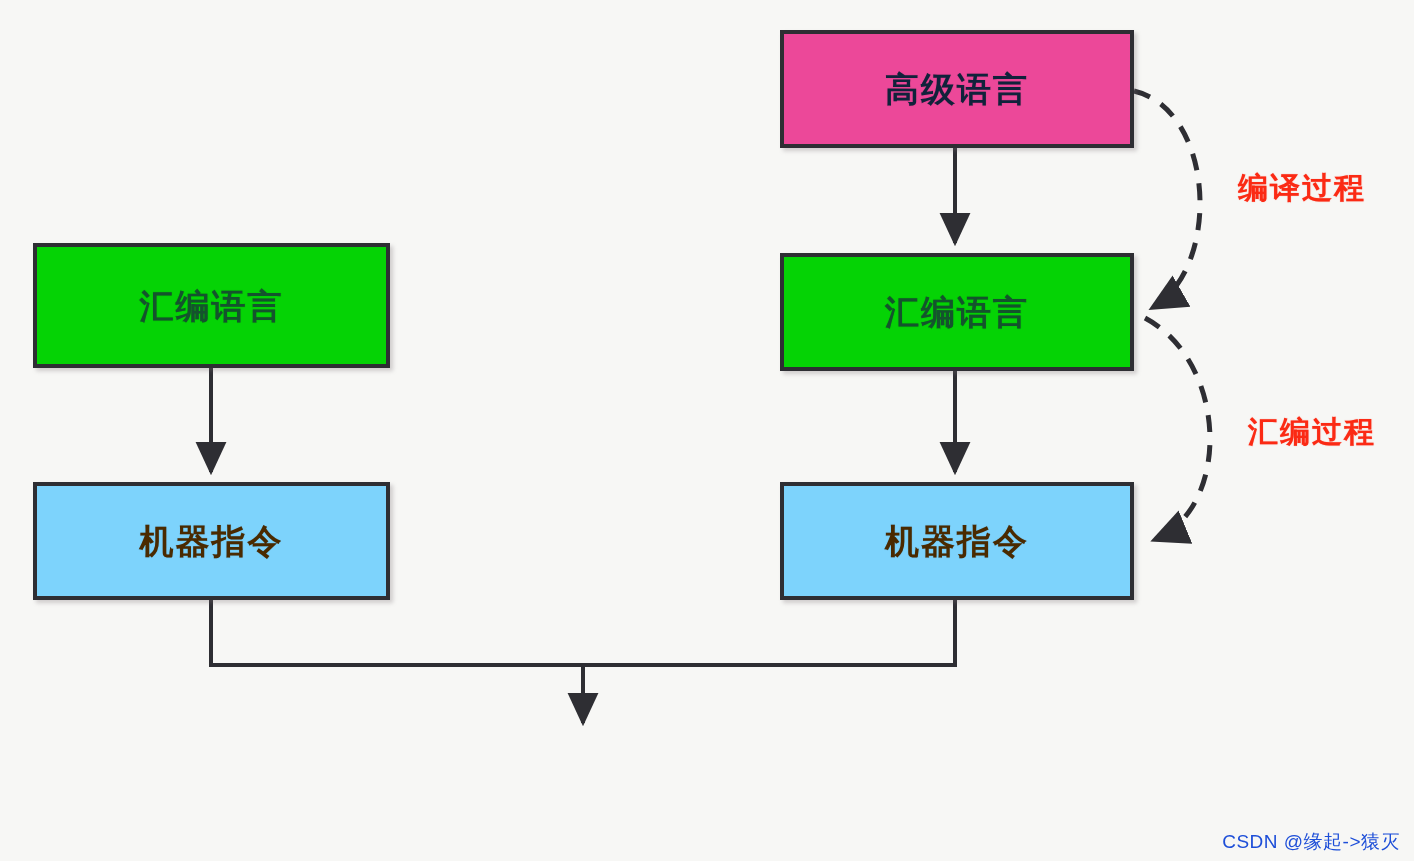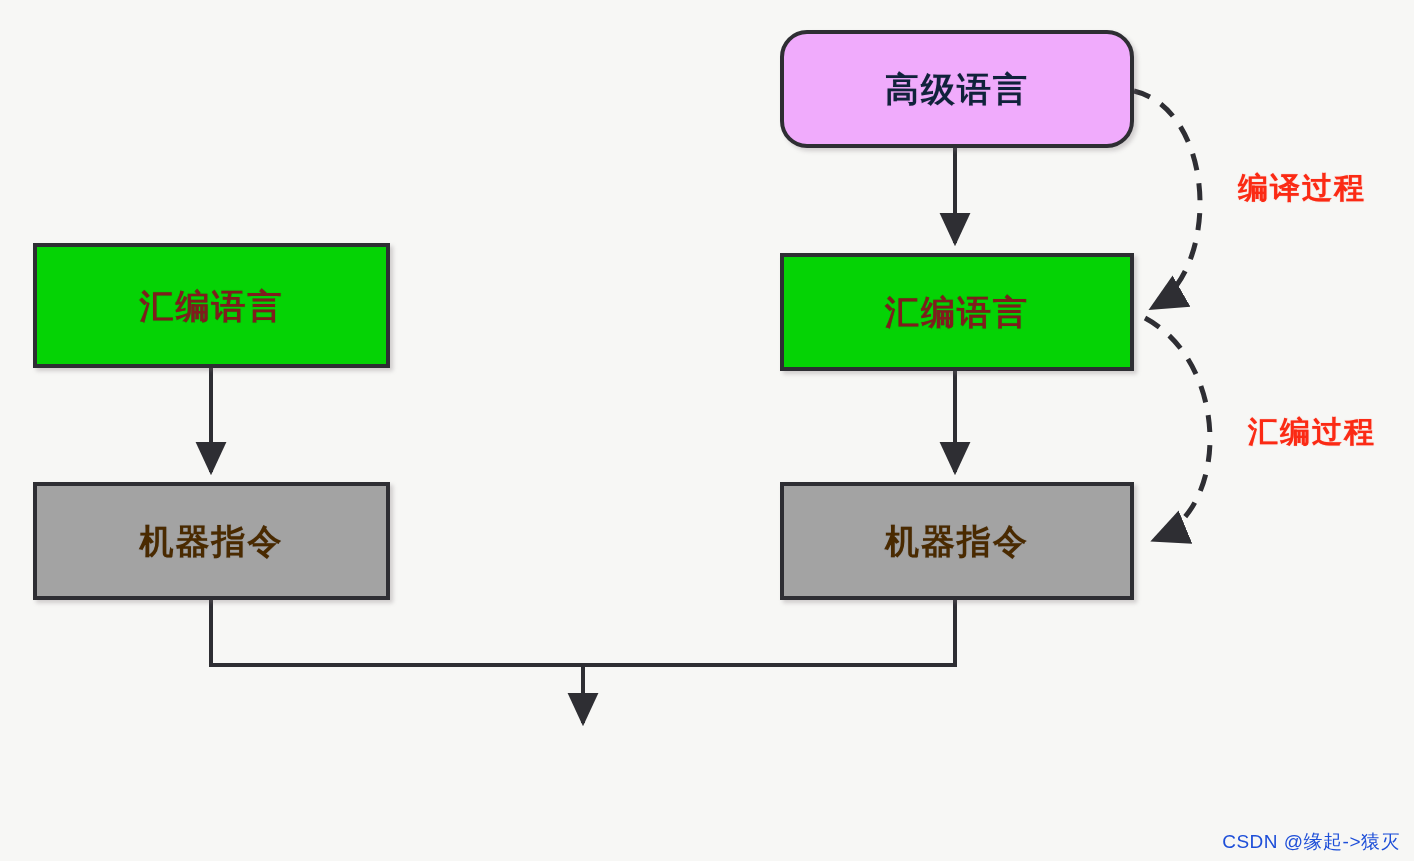--- a/index.html
+++ b/index.html
@@ -27,27 +27,27 @@
   }
   .node .node-label {
     font-size: 34px;
     font-weight: 700;
     letter-spacing: 2px;
     line-height: 1;
     color: #1b1b1b;
     text-shadow: 0 0 1px rgba(0,0,0,0.25);
     white-space: nowrap;
   }
-  .node.blue   { background: #f0abfc; border-radius: 27px; }
+  .node.blue   { background: #ec4899; }
   .node.green  { background: #05d305; }
-  .node.orange { background: #a3a3a3; }
+  .node.orange { background: #7dd3fc; }
   .node.yellow { background: #fff200; }
 
   .node.blue   .node-label { color: #10223b; }
-  .node.green  .node-label { color: #7f1d1d; }
+  .node.green  .node-label { color: #14532d; }
   .node.orange .node-label { color: #4a2a00; }
   .node.yellow .node-label { color: #2b2b00; }
   .node.yellow .node-label { font-size: 32px; font-weight: 600; letter-spacing: 1px; }
 
   .svg-layer {
     position: absolute;
     left: 0; top: 0;
     width: 1414px;
     height: 861px;
     z-index: 2;

